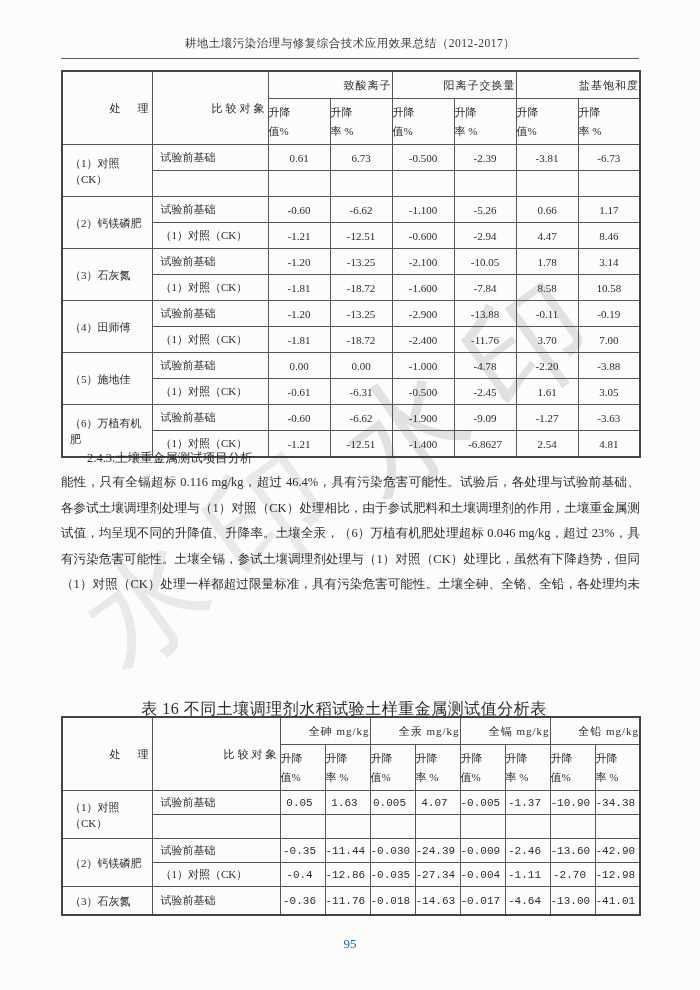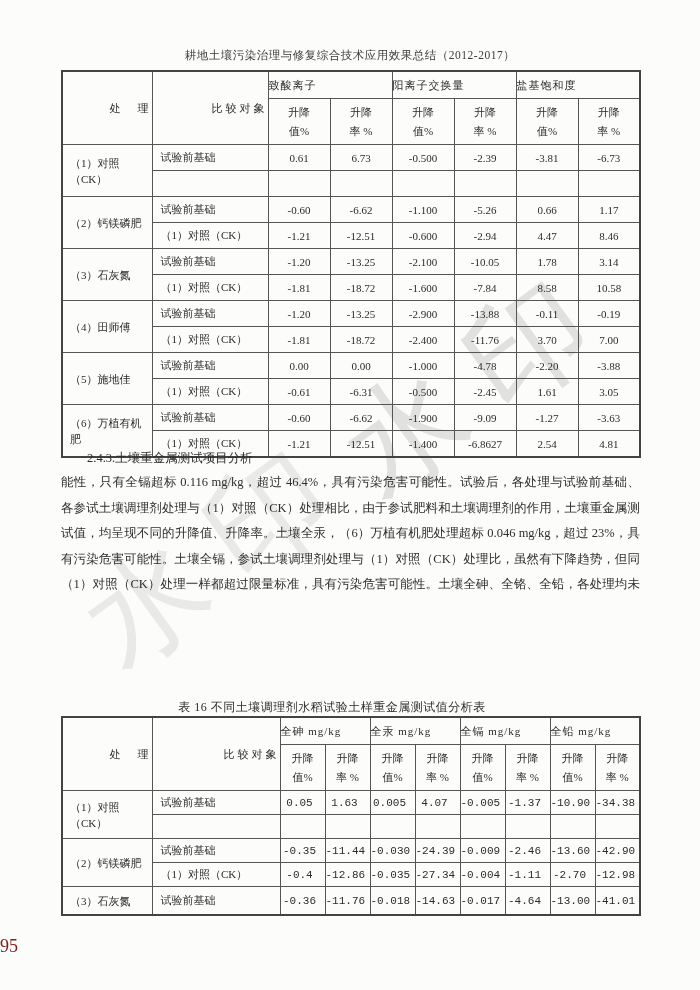--- a/index.html
+++ b/index.html
@@ -1,48 +1,48 @@
 <!DOCTYPE html>
 <html><head>
 <meta charset="utf-8">
 <style>
   html,body{margin:0;padding:0;}
   body{background:#f6f6f4;font-family:"Liberation Serif","DejaVu Serif",serif;}
   .page{position:relative;width:700px;height:990px;background:#fcfcfb;overflow:hidden;color:#2d2d2d;}
 
   .page-header{position:absolute;top:36px;left:61px;width:578px;text-align:center;
     font-size:11.5px;letter-spacing:.5px;color:#3a3a3a;padding-bottom:7px;
-    border-bottom:1.2px solid #5a5a5a;margin-top:12px;}
+    border-bottom:1.2px solid #5a5a5a;}
 
   table{position:absolute;left:61px;border-collapse:collapse;table-layout:fixed;
     font-size:11px;color:#2b2b2b;border:2px solid #434343;}
   #table1{top:70px;width:578px;}
   #table2{top:716px;width:578px;}
   th,td{border:1px solid #555;font-weight:normal;overflow:hidden;padding:0;}
   .hc1{text-align:right;letter-spacing:3px;}
-  .hgroup{height:26px;text-align:left;letter-spacing:1px;}
-  .hsub{height:45px;text-align:center;vertical-align:middle;margin-top:32px;}
+  .hgroup{height:26px;text-align:right;letter-spacing:1px;}
+  .hsub{height:45px;text-align:left;vertical-align:middle;margin-top:32px;}
   .hsub div{line-height:19px;}
   td.treat{text-align:left;padding:2px 4px 2px 7px;line-height:16px;vertical-align:middle;}
   td.comp{text-align:left;padding-left:8px;}
   #table1 tbody td{height:25px;}
   #table2 tbody td{height:23px;}
   #table1 td.val{text-align:center;}
   #table2 td.val{text-align:center;padding-right:6px;font-family:Liberation Mono, monospace;}
 
   .section-heading{position:absolute;left:61px;top:450px;width:578px;
     font-size:12.5px;padding-left:26px;box-sizing:border-box;}
   .paragraph{position:absolute;left:61px;top:470px;width:579px;font-size:12.5px;}
   .paragraph .pline{line-height:25.6px;text-align:justify;text-align-last:justify;height:25.6px;white-space:nowrap;}
   .paragraph .pline.first{padding-left:26px;box-sizing:border-box;}
   .paragraph .pline.last{text-align-last:left;}
 
-  .table-caption{position:absolute;left:43px;top:699px;width:578px;text-align:center;font-size:12px;letter-spacing:.5px;}
-
-  .page-number{position:absolute;left:0;top:936px;width:700px;font-size:18px;color:#7f1d1d;}
+  .table-caption{position:absolute;left:55px;top:699px;width:578px;text-align:center;font-size:16px;letter-spacing:.5px;}
+
+  .page-number{position:absolute;left:0;top:936px;width:700px;text-align:center;font-size:13px;color:#0369a1;}
 
   .watermark{position:absolute;color:rgba(145,145,145,.26);font-size:120px;
     letter-spacing:30px;transform:rotate(-36deg);pointer-events:none;white-space:nowrap;}
   #wm1{left:330px;top:300px;}
   #wm2{left:70px;top:470px;color:rgba(150,150,150,.18);}
 </style>
 </head>
 <body>
 
 <div class="page">

